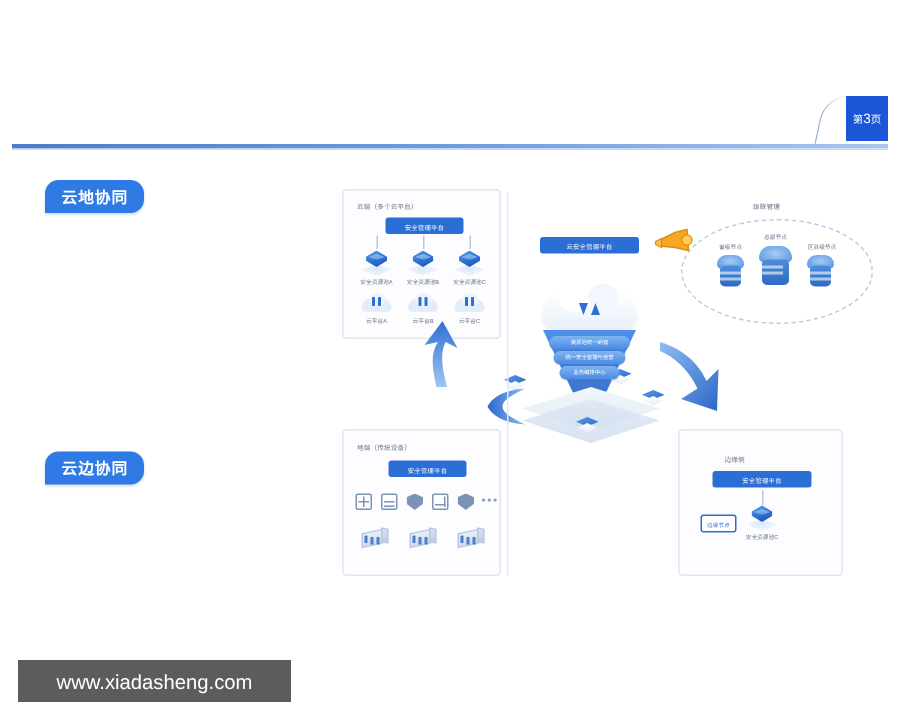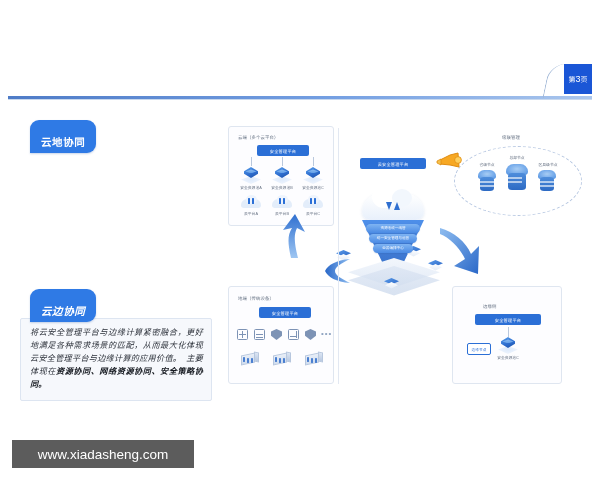--- a/index.html
+++ b/index.html
@@ -70,21 +70,21 @@
 
   
   .panel {
     position: absolute;
     left: 20px;
     width: 192px;
   }
   .panel-tab {
     position: relative;
     display: inline-block;
-    padding: 14px 11px 4px 11px;
+    padding: 3px 11px 4px 11px;
     background: #2f7ae5;
     color: #ffffff;
     font-size: 10.5px;
     font-weight: bold;
     border-radius: 9px 9px 9px 0;
     letter-spacing: .6px;
     margin-left: 10px;
     box-shadow: 0 1px 2px rgba(40,90,170,.25);
     text-align: center;
   }
@@ -317,25 +317,22 @@
     <span>第</span>
       <b>3</b>
       <span>页</span>
   </div>
 
   <div class="panel" style="top:120px;">
     <div class="panel-tab">云地协同</div>
   </div>
 
 
-  <div class="panel" style="top:289px;font-style:italic;">
+  <div class="panel" style="top:301px;">
     <div class="panel-tab">云边协同</div>
-    <div class="panel-body">
-      将云安全管理平台与边缘计算紧密融合，更好地满足各种需求场景的匹配，从而最大化体现云安全管理平台与边缘计算的应用价值。&nbsp; 主要体现在<b>资源协同、网络资源协同、安全策略协同。</b>
-    </div>
   </div>
 
   <div class="diagram">
 
     <div class="card card-tl">
       <div class="mini-title" style="left:9px; top:7px;">云端（多个云平台）</div>
       <div class="pill" style="left:28px; top:18px; width:52px;">安全管理平台</div>
       <div class="tick" style="left:22px; top:30px; height:9px;"></div>
       <div class="tick" style="left:53px; top:30px; height:9px;"></div>
       <div class="tick" style="left:84px; top:30px; height:9px;"></div>

